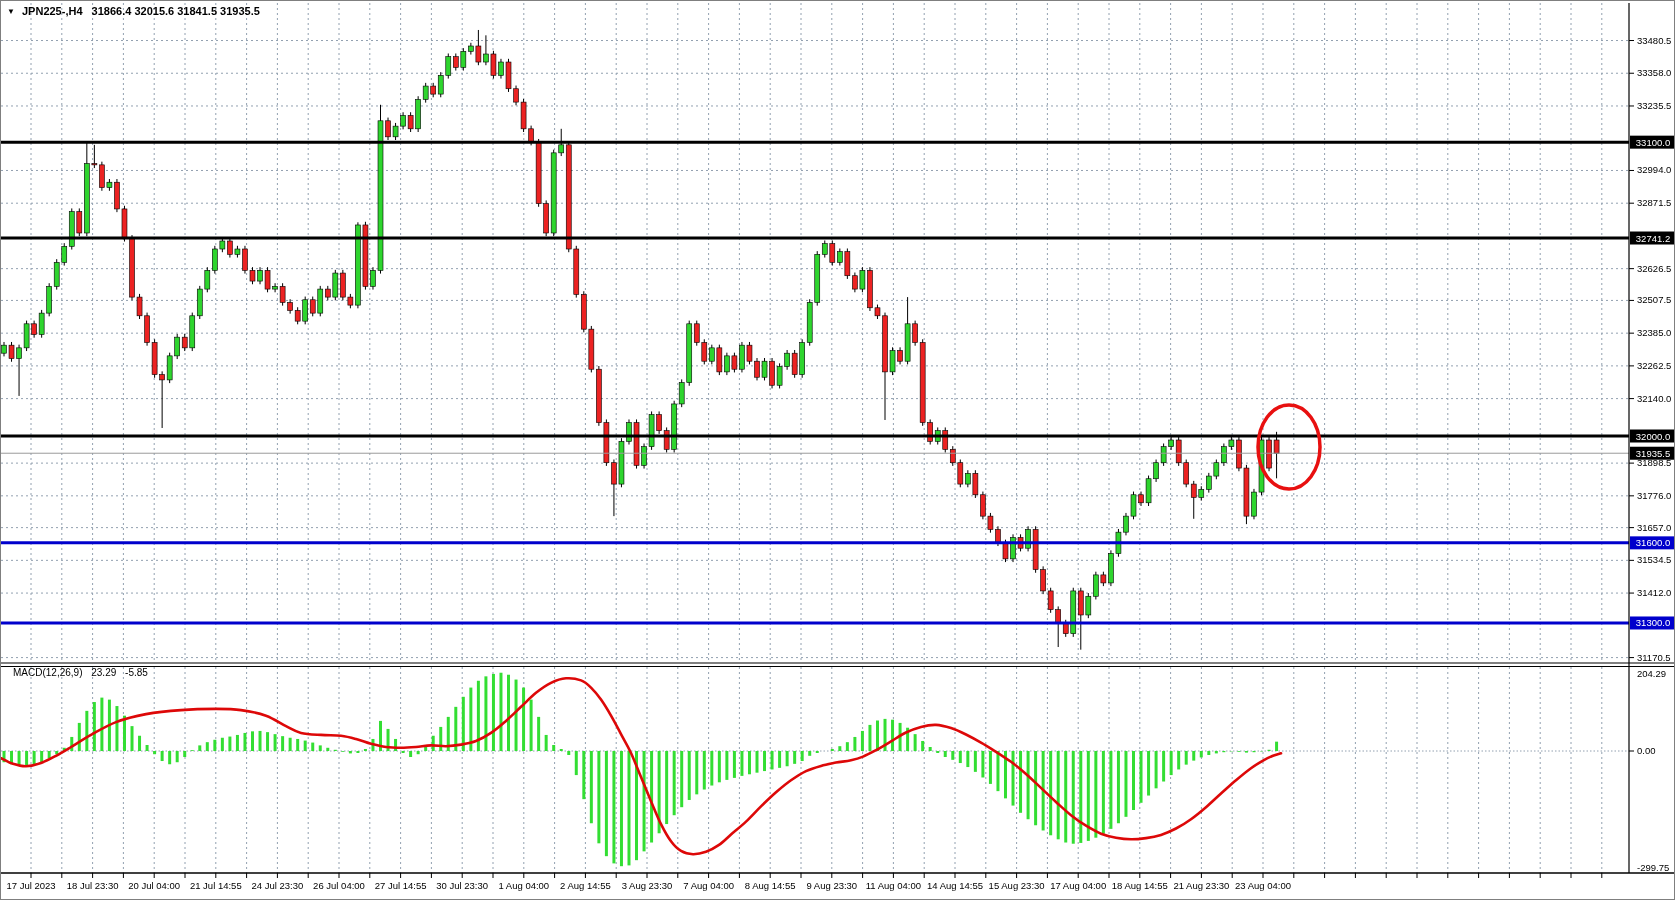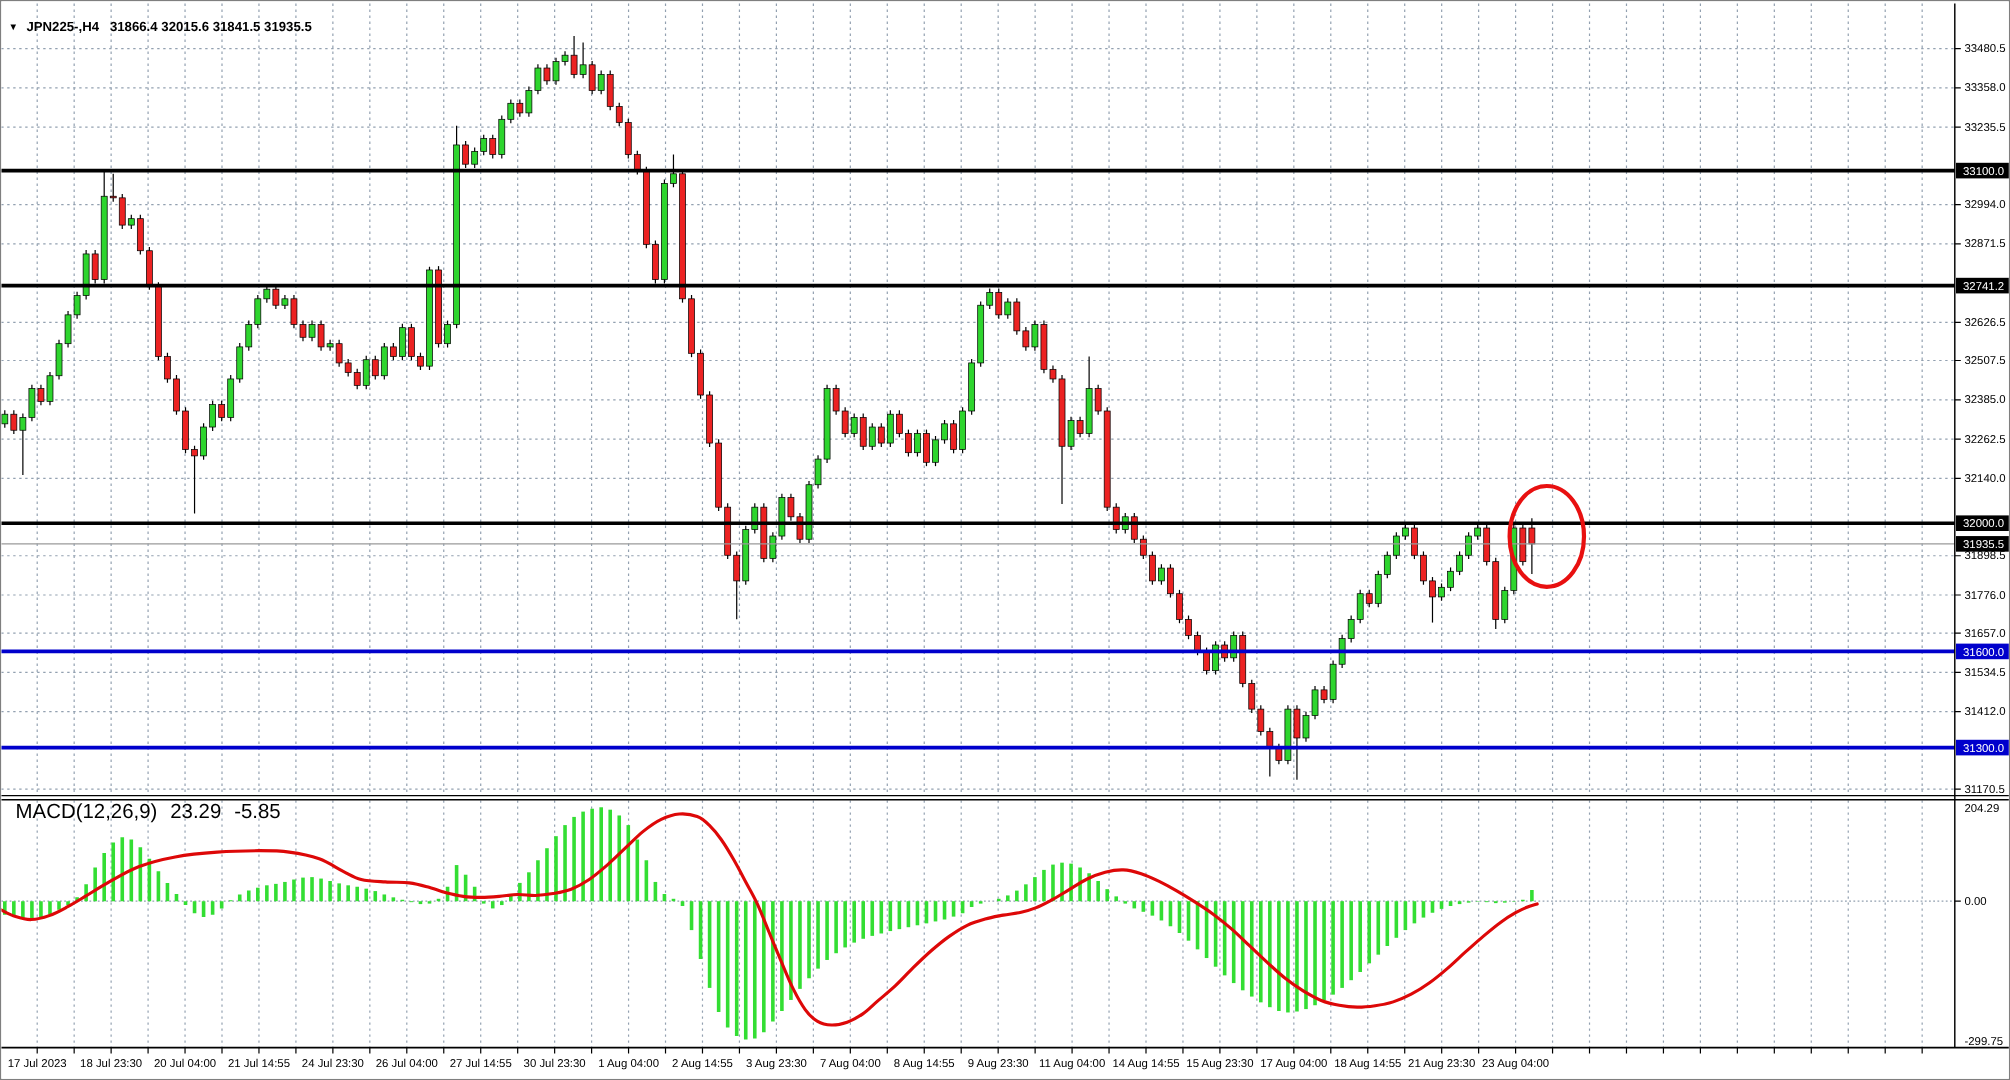--- a/index.html
+++ b/index.html
@@ -1,23 +1,23 @@
 <!DOCTYPE html>
 <html><head>
 <meta charset="utf-8">
 <style>
   html,body{margin:0;padding:0;background:#f0f0f0;}
   #app{position:relative;width:1675px;height:900px;background:#ffffff;
        font-family:"Liberation Sans","DejaVu Sans",sans-serif;overflow:hidden;
        border:1px solid #7f7f7f;box-sizing:border-box;}
   #chart-svg{position:absolute;left:0;top:0;}
   .overlay{position:absolute;white-space:nowrap;color:#000;}
-  #title-bar{left:6px;top:16px;font-size:11px;font-weight:bold;}
+  #title-bar{left:6px;top:4px;font-size:11px;font-weight:bold;}
   #title-bar .tri{display:inline-block;font-size:8px;vertical-align:1px;margin-right:4px;}
-  #macd-line-label{left:12px;top:666px;font-size:17px;}
+  #macd-line-label{left:12px;top:666px;font-size:10px;}
   .sp{margin-right:6px;}
 </style>
 </head>
 <body>
 
 <div id="app">
   <svg id="chart-svg" width="1675" height="900">
       <rect x="0" y="0" width="1675" height="900" fill="#ffffff"></rect>
       <line x1="30" y1="2" x2="30" y2="661" stroke="#92A0B0" stroke-width="1" stroke-dasharray="2,3"></line>
       <line x1="30" y1="666" x2="30" y2="872" stroke="#92A0B0" stroke-width="1" stroke-dasharray="2,3"></line>

